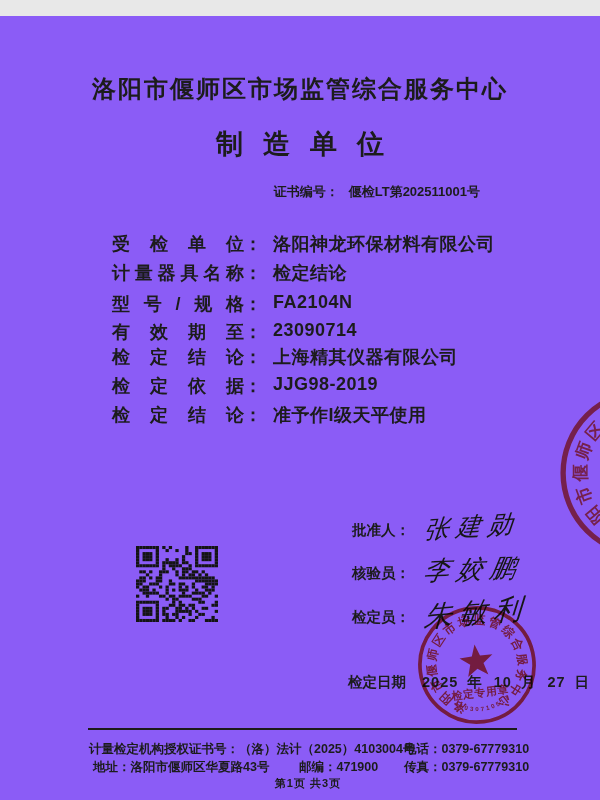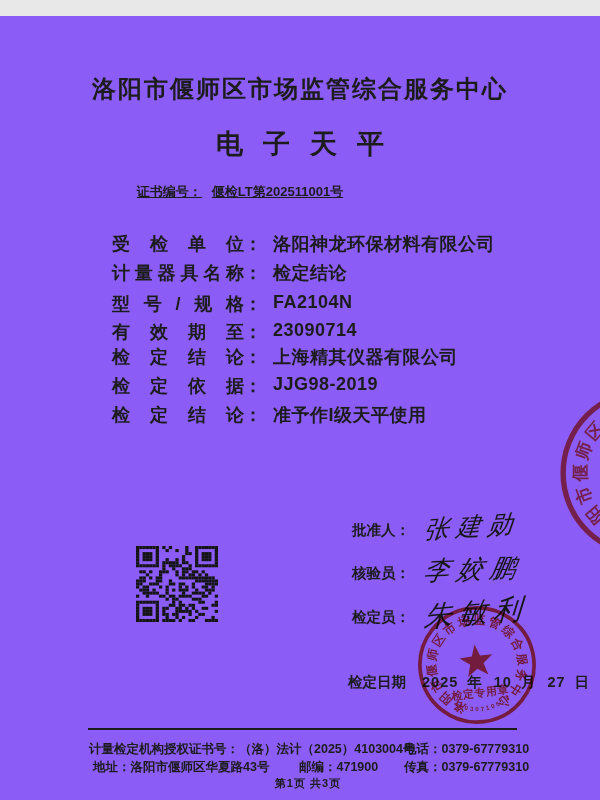--- a/index.html
+++ b/index.html
@@ -13,21 +13,21 @@
     position:absolute; top:57px; left:0; width:600px;
     text-align:center; font-size:24px; font-weight:700; letter-spacing:2px;
   }
   .doc-title{
     position:absolute; top:110px; left:0; width:600px;
     text-align:center; font-size:27px; font-weight:700;
     letter-spacing:20px; text-indent:20px;
   }
   .cert-no{
     position:absolute; top:167px; left:0; width:480px;
-    text-align:center; font-size:13px; font-weight:700;text-decoration:underline;
+    text-align:right; font-size:13px; font-weight:700;
   }
   .cert-no .gap{display:inline-block;width:10px;}
   .fields{position:absolute; left:112px; top:0; width:440px;}
   .frow{position:absolute; left:0; white-space:nowrap; font-size:18px; font-weight:700;}
   .frow:nth-of-type(1){top:216px;}
   .frow:nth-of-type(2){top:245px;}
   .frow:nth-of-type(3){top:276px;}
   .frow:nth-of-type(4){top:304px;}
   .frow:nth-of-type(5){top:329px;}
   .frow:nth-of-type(6){top:358px;}
@@ -78,21 +78,21 @@
     overflow:hidden; mix-blend-mode:multiply; opacity:0.82; z-index:5;
   }
   .seal-edge-wrap svg{width:178px; height:178px; display:block;}
 </style>
 </head>
 <body>
 
 <div class="page">
 
   <div class="org-title">洛阳市偃师区市场监管综合服务中心</div>
-  <div class="doc-title">电子天平</div>
+  <div class="doc-title">制造单位</div>
 
   <div class="cert-no">
     <span>证书编号：</span><span class="gap"></span><span>偃检LT第202511001号</span>
   </div>
 
   <div class="fields">
     <div class="frow">
       <span class="flabel">受检单位</span><span class="fcolon">：</span><span class="fvalue">洛阳神龙环保材料有限公司</span>
     </div>
     <div class="frow">

